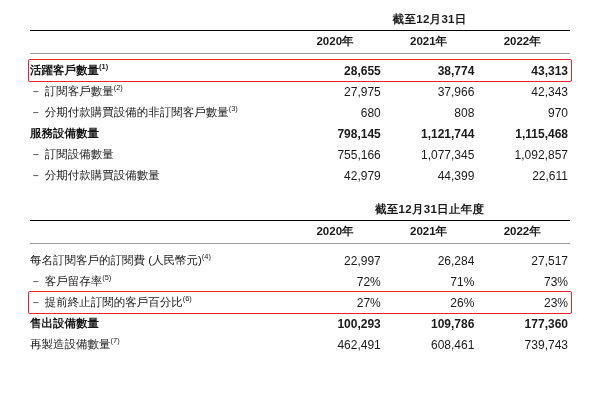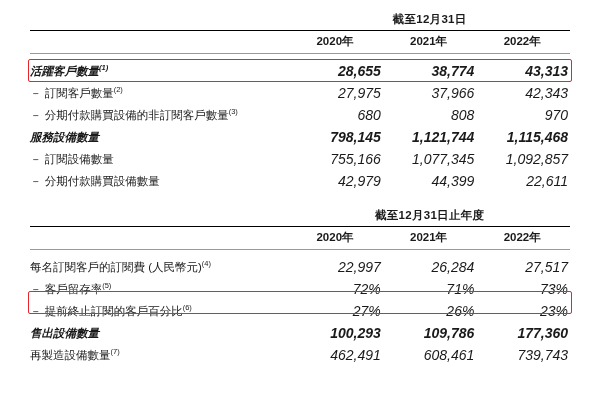--- a/index.html
+++ b/index.html
@@ -50,27 +50,26 @@
     text-align: center;
     font-weight: bold;
     font-size: 11.5px;
     padding: 3px 2px 4px 0;
   }
   td.label {
     font-size: 11.5px;
     padding: 3px 0 3px 0;
     white-space: nowrap;
   }
-  td.label.bold { font-weight: bold; font-style: italic; }
+  td.label.bold { font-weight: bold; }
   td.num {
     text-align: right;
-    font-size: 14px;
+    font-size: 12px;
     padding: 3px 2px 3px 0;
     font-variant-numeric: tabular-nums;
-    font-style: italic;
   }
   td.num.bold { font-weight: bold; }
   .indent { padding-left: 14px; }
   sup {
     font-size: 7.5px;
     vertical-align: super;
     line-height: 0;
   }
   .spacer td { height: 14px; padding: 0; }
   .spacer-sm td { height: 6px; padding: 0; }

